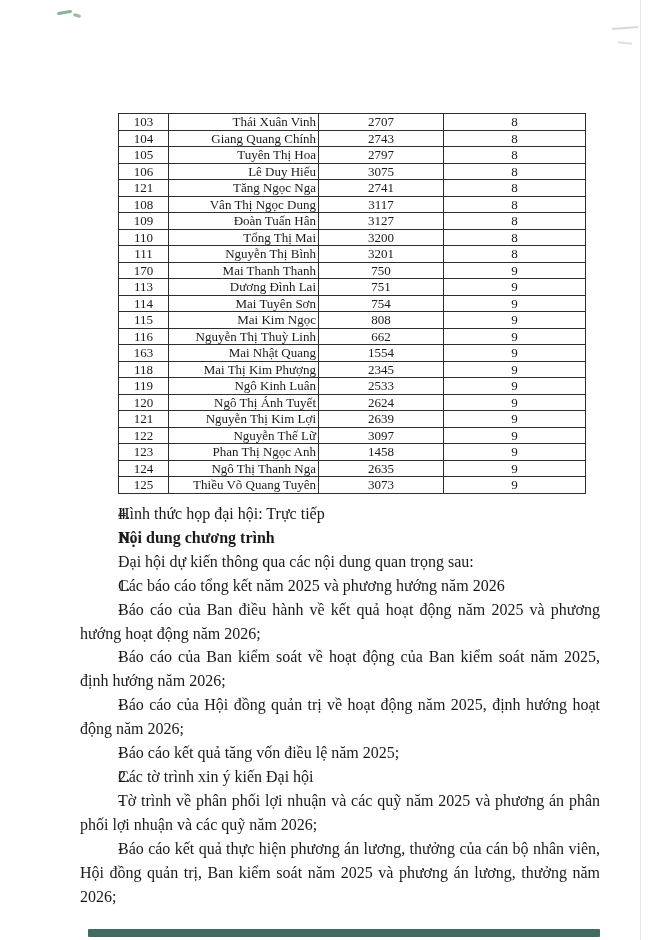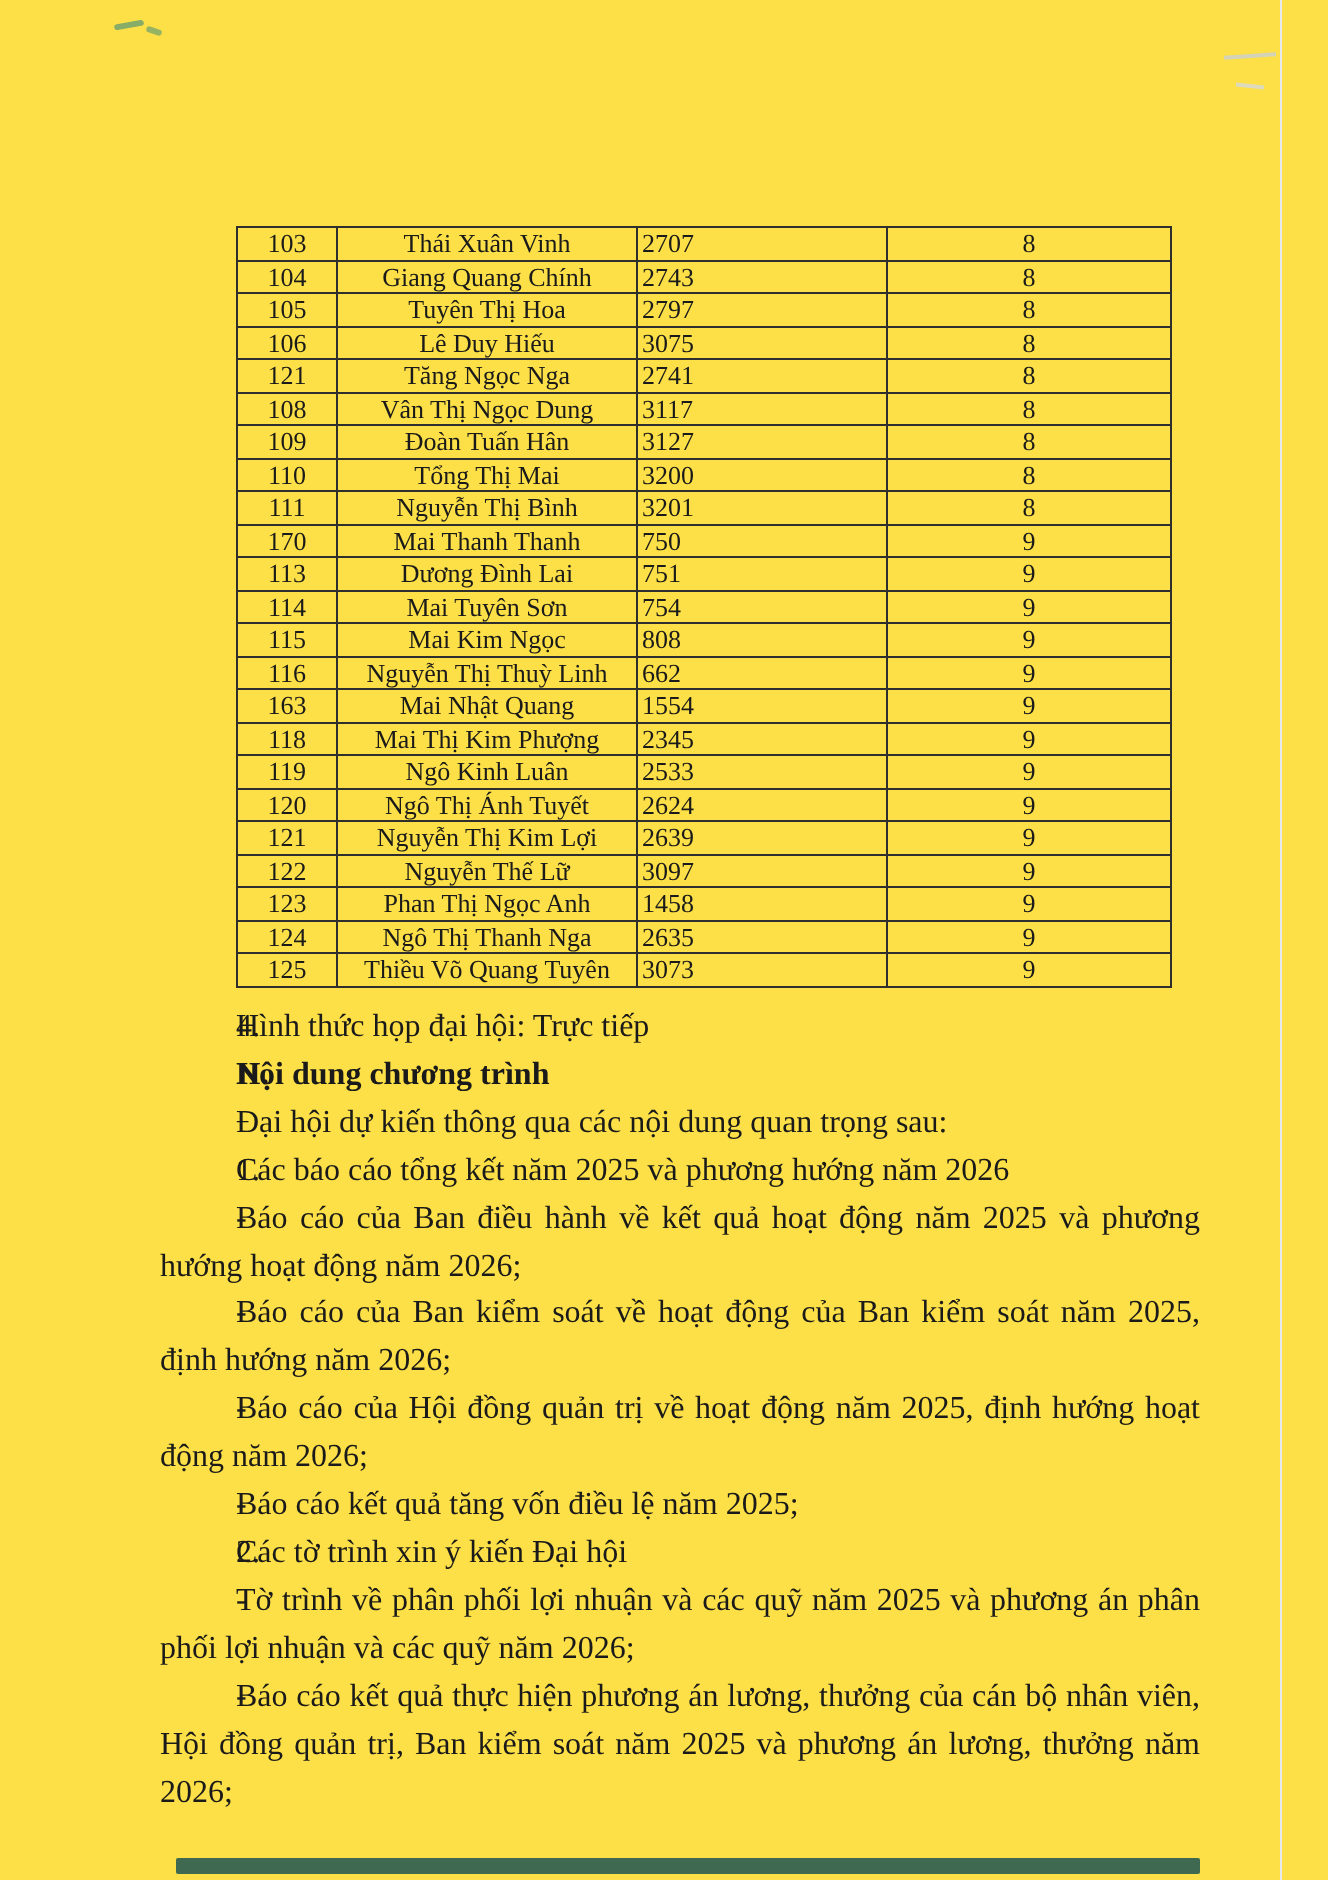--- a/index.html
+++ b/index.html
@@ -1,21 +1,21 @@
 <!DOCTYPE html>
 <html><head>
 <meta charset="utf-8">
 <style>
   html, body { margin: 0; padding: 0; background: #888; }
   .page {
     position: relative;
     width: 664px;
     height: 940px;
     margin: 0 auto;
-    background: #fde047;
+    background: #ffffff;
     font-family: "Liberation Serif", serif;
     color: #1a1a1a;
     overflow: hidden;
   }
 
   
   table.members {
     position: absolute;
     left: 118px;
     top: 113px;
@@ -26,22 +26,22 @@
   table.members td {
     border: 1px solid #2e2e2e;
     height: 15.5px;
     font-size: 13px;
     line-height: 15px;
     padding: 0 2px;
     white-space: nowrap;
     overflow: hidden;
   }
   td.c-stt  { text-align: center; }
-  td.c-name { text-align: center; padding-left: 7px; }
-  td.c-code { text-align: left; }
+  td.c-name { text-align: right; padding-left: 7px; }
+  td.c-code { text-align: center; }
   td.c-grp  { text-align: center; }
 
   
   .content {
     position: absolute;
     left: 80px;
     top: 502px;
     width: 520px;
   }
   .para {

